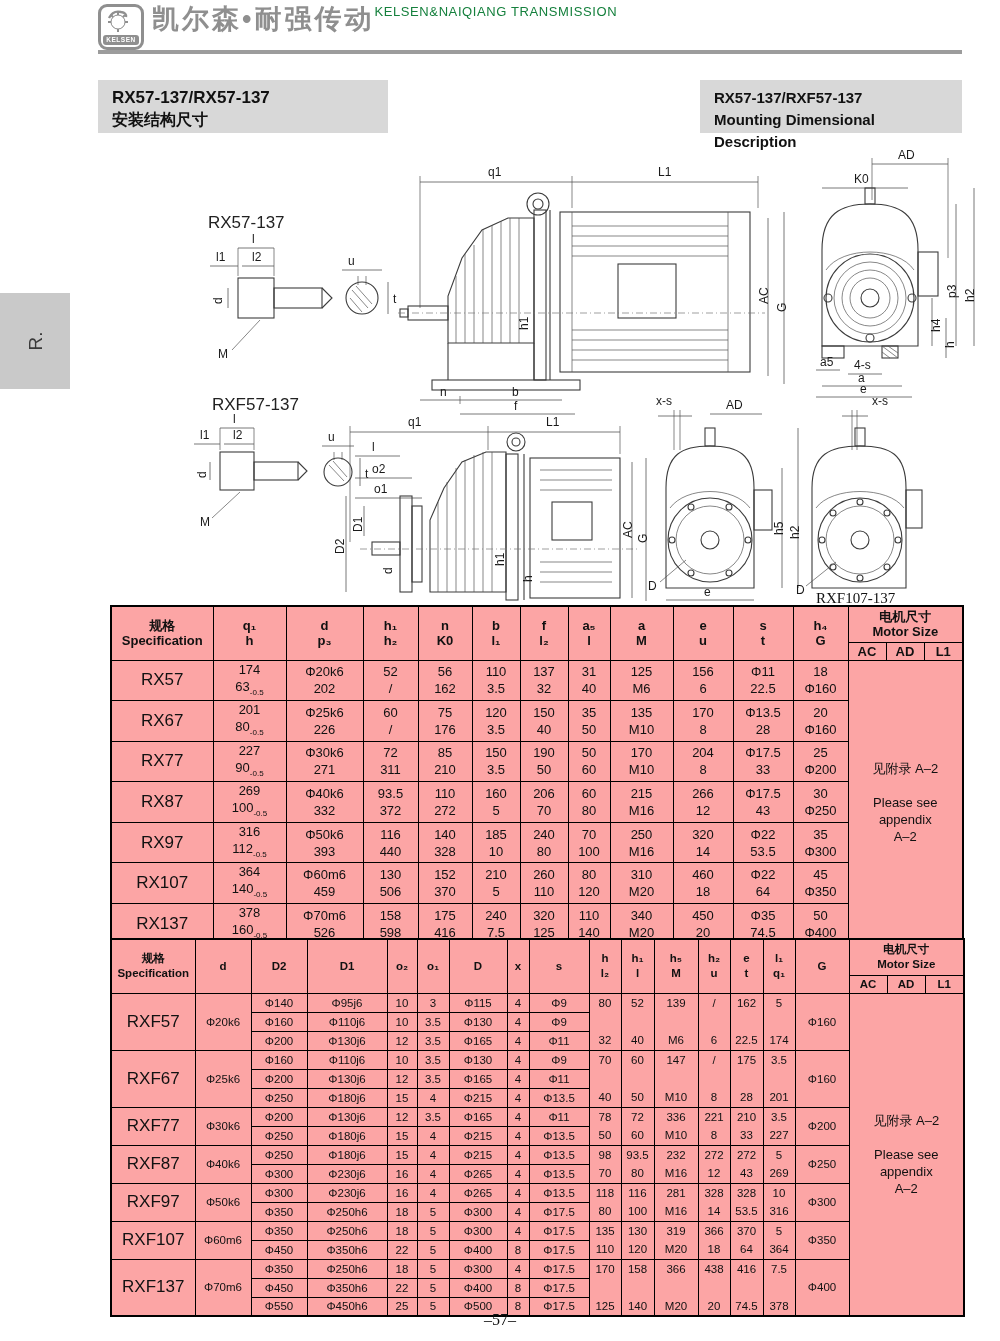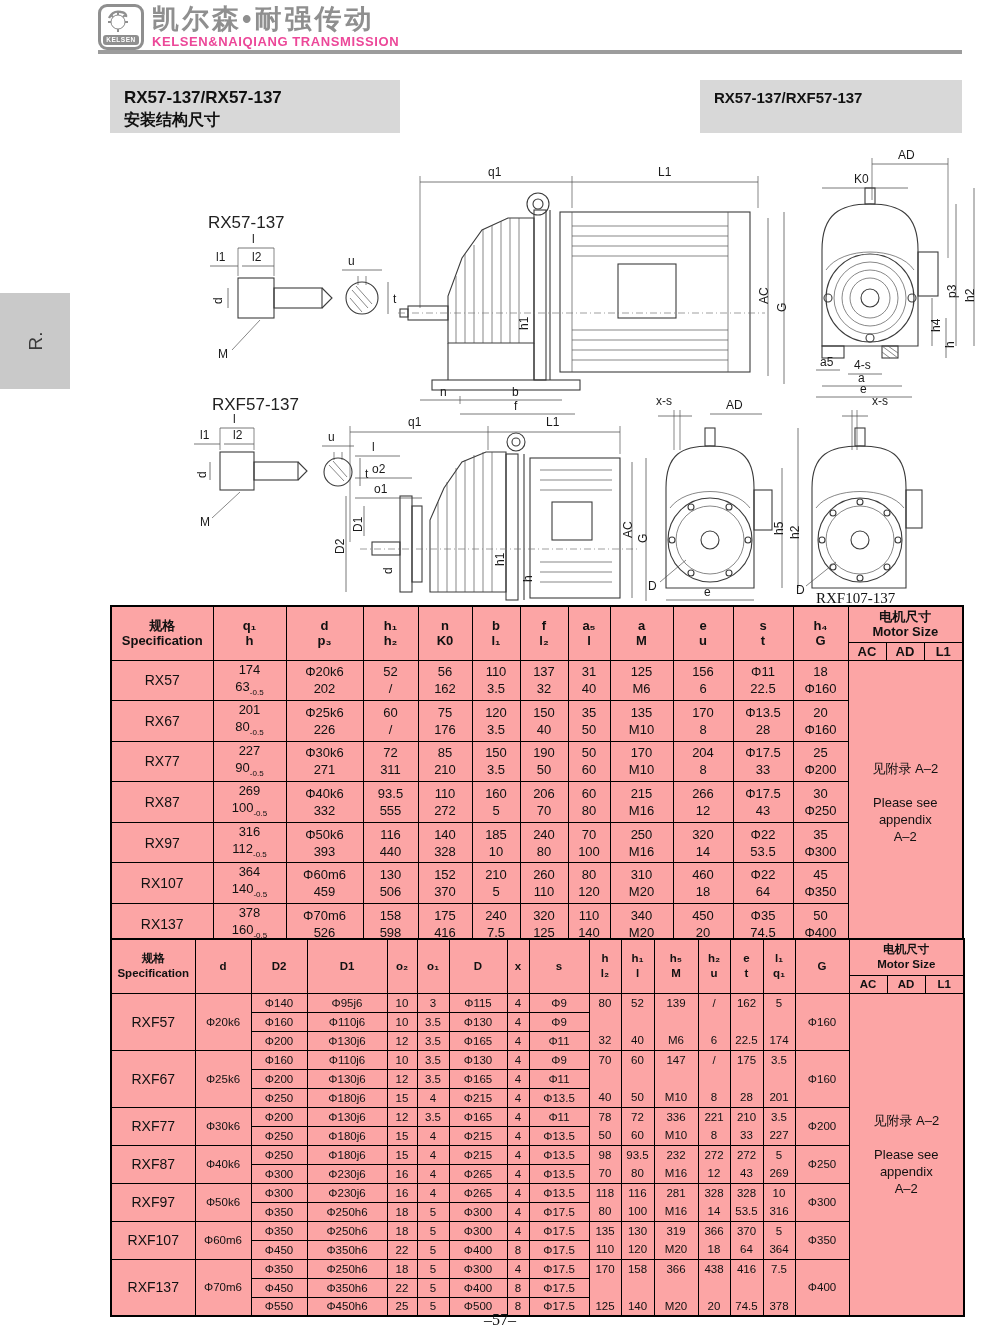--- a/index.html
+++ b/index.html
@@ -4,29 +4,29 @@
 <style>
   html,body{margin:0;padding:0;background:#e8e8e8;}
   .page{position:relative;width:1000px;height:1341px;background:#fff;margin:0 auto;
         font-family:"Liberation Sans","DejaVu Sans",sans-serif;color:#111;overflow:hidden;}
   
   .hdr{position:absolute;left:98px;top:4px;display:flex;align-items:flex-start;}
   .logo{width:40px;height:40px;border:3px solid #8f8f8f;border-radius:9px;position:relative;margin-right:8px;flex:0 0 auto;}
   .logo svg{position:absolute;left:2px;top:1px;}
   .logo .band{position:absolute;left:2px;right:2px;bottom:2px;height:10px;background:#8f8f8f;border-radius:3px;
               color:#fff;font-size:6.5px;font-weight:bold;text-align:center;line-height:10px;letter-spacing:.5px;}
-  .brand{display:flex;flex-direction:column;}
+  .brand{display:flex;}
   .brand-cn{font-size:27px;font-weight:bold;color:#8f8f8f;letter-spacing:3px;line-height:30px;}
-  .brand-en{font-size:13px;font-weight:bold;color:#ec4899;letter-spacing:.6px;line-height:15px;}
+  .brand-en{font-size:13px;font-weight:normal;color:#15803d;letter-spacing:.6px;line-height:15px;}
   .rule{position:absolute;left:98px;top:50px;width:864px;height:4px;background:#9c9c9c;}
   
   .tblock{position:absolute;background:#d8d8d8;padding:7px 12px 6px 14px;}
   .tblock .l1{font-weight:bold;font-size:17px;line-height:22px;}
   .tblock .l2{font-weight:bold;font-size:16px;line-height:22px;}
-  .tb-left{left:110px;top:80px;width:264px;height:40px;}
+  .tb-left{left:98px;top:80px;width:264px;height:40px;}
   .tb-right{left:700px;top:80px;width:236px;height:40px;}
   .tb-right .l1,.tb-right .l2{font-size:15px;}
   
   .side-tab{position:absolute;left:0;top:293px;width:70px;height:96px;background:#c9c9c9;
             display:flex;align-items:center;justify-content:center;}
   .side-tab span{transform:rotate(-90deg);font-size:19px;color:#3a3a3a;font-weight:500;}
   
   svg{position:absolute;overflow:visible;}
   .ln{stroke:#3c3c3c;stroke-width:1.1;fill:none;}
   .thin{stroke:#555;stroke-width:.7;fill:none;}
@@ -44,21 +44,21 @@
   #t1 thead tr:first-child{height:36px;} #t1 thead tr:last-child{height:18px;}
   #t2 thead tr:first-child{height:36px;} #t2 thead tr:last-child{height:18px;}
   #t1 tbody tr{height:39px;} #t2 tbody tr{height:19px;}
   th{font-weight:bold;}
   .h2l div{line-height:15px;}
   .mh div{line-height:15px;}
   .two div{line-height:17px;}
   sub{font-size:8px;}
   .pair{display:flex;flex-direction:column;justify-content:space-between;align-items:center;}
   .note div{line-height:17px;font-size:13px;text-align:center;}
-  .spec{font-size:14px;}
+  .spec{font-size:17px;}
   .gcol{font-size:11.5px;}
   
   .footer{position:absolute;left:0;right:0;bottom:12px;text-align:center;font-size:16px;
           font-family:"Liberation Serif","DejaVu Serif",serif;}
 </style>
 </head>
 <body>
 
 <div class="page">
 
@@ -84,20 +84,21 @@
     </div>
   </div>
   <div class="rule"></div>
 
   <div class="tblock tb-left">
     <div class="l1">RX57-137/RX57-137</div>
     <div class="l2">安装结构尺寸</div>
   </div>
   <div class="tblock tb-right">
     <div class="l1">RX57-137/RXF57-137</div>
+    <div class="l2">Mounting Dimensional Description</div>
   </div>
 
   <div class="side-tab">
     <span>R.</span>
   </div>
 
   <svg style="left:110px;top:148px" width="880" height="250" viewBox="0 0 880 250">
     <text class="model" x="98" y="80">RX57-137</text>
 
     <g>
@@ -689,21 +690,21 @@
           </td>
           <td>
             <div class="two">
               <div>Φ40k6</div>
               <div>332</div>
             </div>
           </td>
           <td>
             <div class="two">
               <div>93.5</div>
-              <div>555</div>
+              <div>372</div>
             </div>
           </td>
           <td>
             <div class="two">
               <div>110</div>
               <div>272</div>
             </div>
           </td>
           <td>
             <div class="two">

